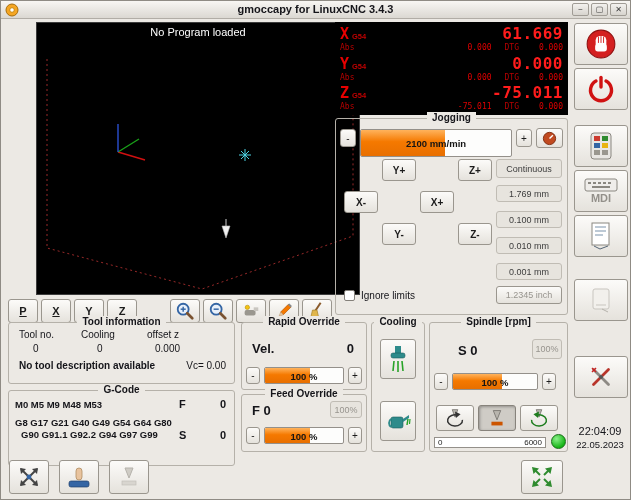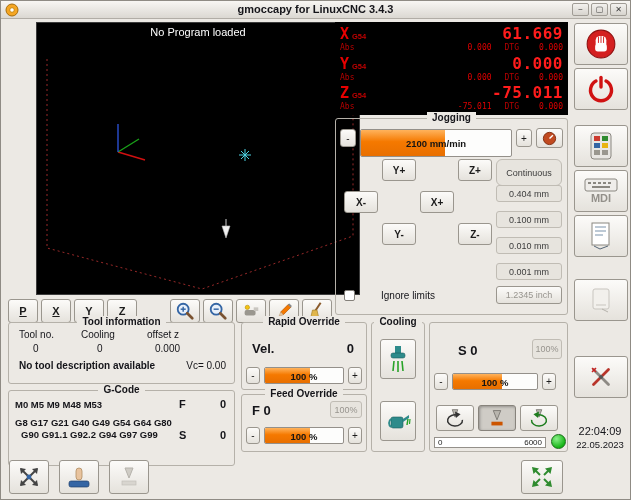--- a/index.html
+++ b/index.html
@@ -206,28 +206,28 @@
         </svg>
     </button>
 
     <button class="btn b10" style="left:46px;top:40px;width:34px;height:22px;">Y+</button>
     <button class="btn b10" style="left:122px;top:40px;width:34px;height:22px;">Z+</button>
     <button class="btn b10" style="left:8px;top:72px;width:34px;height:22px;">X-</button>
     <button class="btn b10" style="left:84px;top:72px;width:34px;height:22px;">X+</button>
     <button class="btn b10" style="left:46px;top:104px;width:34px;height:22px;">Y-</button>
     <button class="btn b10" style="left:122px;top:104px;width:34px;height:22px;">Z-</button>
 
-    <button class="btn flat" style="left:160px;top:40px;width:66px;height:27px;font-size:9px;border-radius:6px;">Continuous</button>
-    <button class="btn flat" style="left:160px;top:66px;width:66px;height:17px;font-size:9px;">0.404 mm</button>
+    <button class="btn flat" style="left:160px;top:40px;width:66px;height:19px;font-size:9px;">Continuous</button>
+    <button class="btn flat" style="left:160px;top:66px;width:66px;height:17px;font-size:9px;">1.769 mm</button>
     <button class="btn flat" style="left:160px;top:92px;width:66px;height:17px;font-size:9px;">0.100 mm</button>
     <button class="btn flat" style="left:160px;top:118px;width:66px;height:17px;font-size:9px;">0.010 mm</button>
     <button class="btn flat" style="left:160px;top:144px;width:66px;height:17px;font-size:9px;">0.001 mm</button>
 
     <span class="checkbox" style="left:8px;top:171px;"></span>
-    <span class="lbl n10" style="left:25px;top:171px;margin-left:20px;">Ignore limits</span>
+    <span class="lbl n10" style="left:25px;top:171px;">Ignore limits</span>
     <button class="btn dim" style="left:160px;top:167px;width:66px;height:18px;font-size:9px;">1.2345 inch</button>
   </div>
 
   <div class="frame" style="left:7px;top:321px;width:227px;height:62px;">
     <div class="ftitle"><span>Tool information</span></div>
     <span class="lbl n10" style="left:10px;top:6px;">Tool no.</span>
     <span class="lbl n10" style="left:72px;top:6px;">Cooling</span>
     <span class="lbl n10" style="left:138px;top:6px;">offset z</span>
     <span class="lbl n10" style="left:24px;top:20px;">0</span>
     <span class="lbl n10" style="left:88px;top:20px;">0</span>
@@ -287,20 +287,21 @@
           <rect x="6" y="11" width="12" height="11" rx="2" fill="#2e8b8b" stroke="#1c5f5f" stroke-width="0.6"></rect>
           <path d="M18 13 l6 -4 v3 l-6 4z" fill="#2e8b8b"></path>
           <path d="M6 13 a5 5 0 0 0 0 8" fill="none" stroke="#2e8b8b" stroke-width="1.8"></path>
           <line x1="23" y1="13" x2="22" y2="19" stroke="#27a327" stroke-width="1.5"></line>
           <line x1="25" y1="13" x2="24.5" y2="18" stroke="#27a327" stroke-width="1.2"></line>
         </svg>
     </button>
   </div>
 
   <div class="frame" style="left:428px;top:321px;width:139px;height:130px;">
+    <div class="ftitle"><span>Spindle [rpm]</span></div>
     <span class="lbl b13" style="left:28px;top:20px;">S 0</span>
     <button class="btn flat dim" style="left:102px;top:16px;width:30px;height:20px;font-size:9px;">100%</button>
     <button class="btn" style="left:4px;top:50px;width:14px;height:17px;">-</button>
     <div class="slider" style="left:22px;top:50px;width:86px;height:17px;">
       <div class="fill" style="width:58%;"></div>
       <div class="txt">100 %</div>
     </div>
     <button class="btn" style="left:112px;top:50px;width:14px;height:17px;">+</button>
 
     <button class="btn" style="left:6px;top:82px;width:38px;height:26px;">

